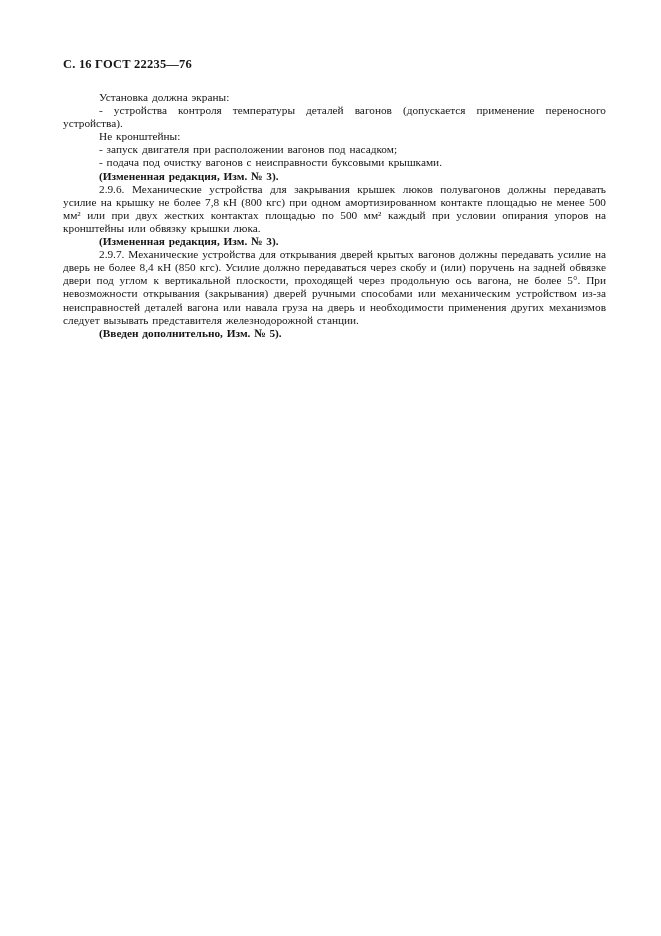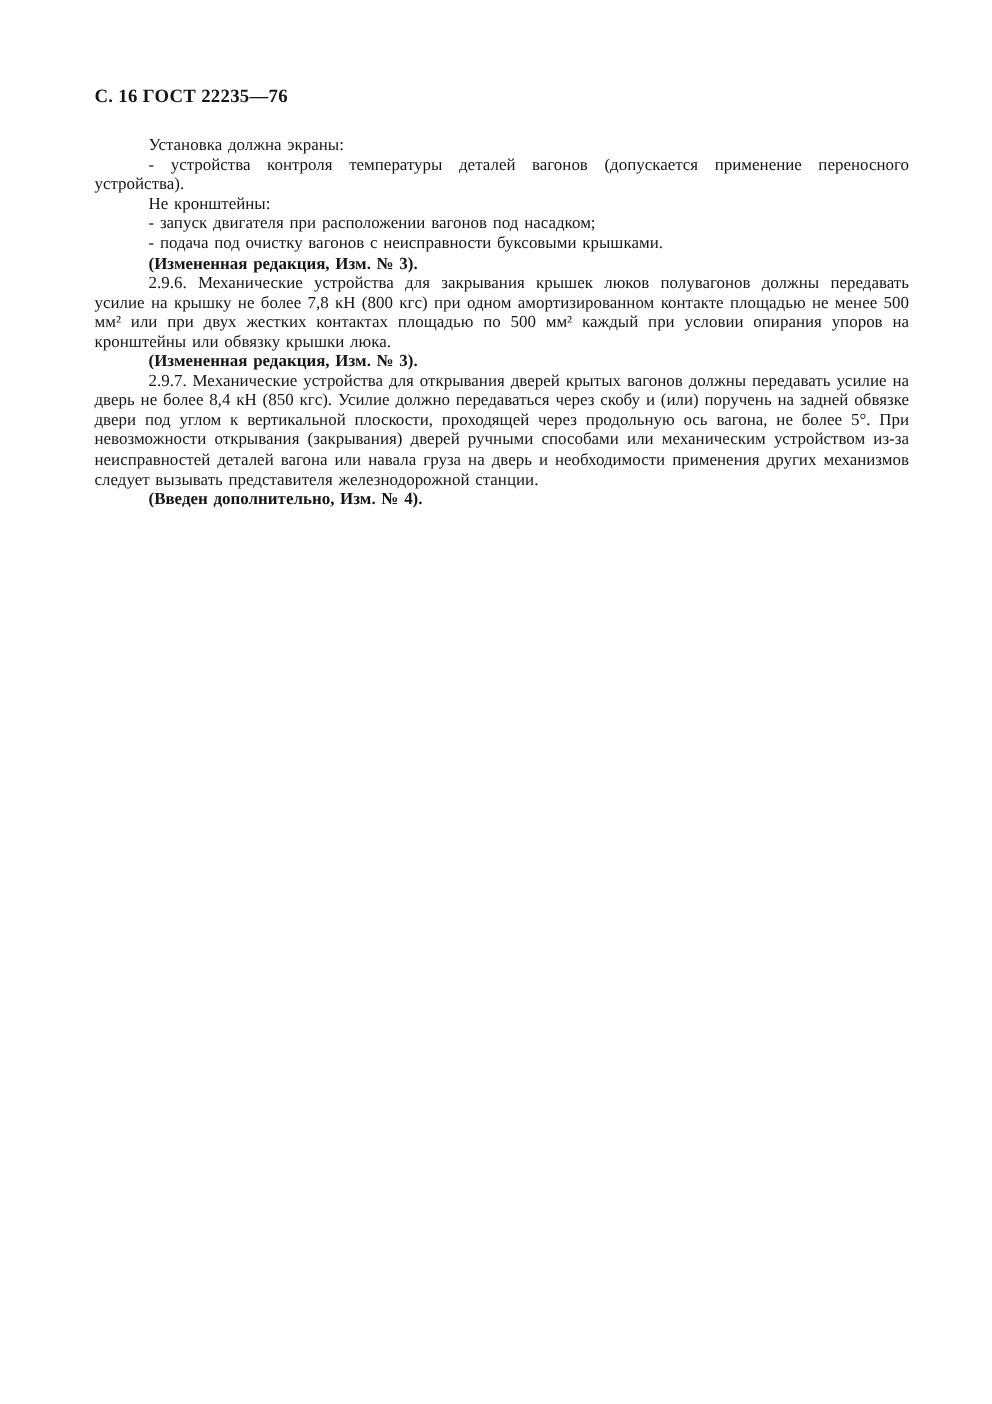--- a/index.html
+++ b/index.html
@@ -52,15 +52,15 @@
   <div class="content">
     <p class="para">Установка должна экраны:</p>
     <p class="para">- устройства контроля температуры деталей вагонов (допускается применение переносного устройства).</p>
     <p class="para">Не кронштейны:</p>
     <p class="para">- запуск двигателя при расположении вагонов под насадком;</p>
     <p class="para">- подача под очистку вагонов с неисправности буксовыми крышками.</p>
     <p class="para bold">(Измененная редакция, Изм. № 3).</p>
     <p class="para">2.9.6. Механические устройства для закрывания крышек люков полувагонов должны передавать усилие на крышку не более 7,8 кН (800 кгс) при одном амортизированном контакте площадью не менее 500 мм² или при двух жестких контактах площадью по 500 мм² каждый при условии опирания упоров на кронштейны или обвязку крышки люка.</p>
     <p class="para bold">(Измененная редакция, Изм. № 3).</p>
     <p class="para">2.9.7. Механические устройства для открывания дверей крытых вагонов должны передавать усилие на дверь не более 8,4 кН (850 кгс). Усилие должно передаваться через скобу и (или) поручень на задней обвязке двери под углом к вертикальной плоскости, проходящей через продольную ось вагона, не более 5°. При невозможности открывания (закрывания) дверей ручными способами или механическим устройством из-за неисправностей деталей вагона или навала груза на дверь и необходимости применения других механизмов следует вызывать представителя железнодорожной станции.</p>
-    <p class="para bold">(Введен дополнительно, Изм. № 4).</p>
+    <p class="para bold">(Введен дополнительно, Изм. № 5).</p>
   </div>
 </div>
 
 </body></html>

